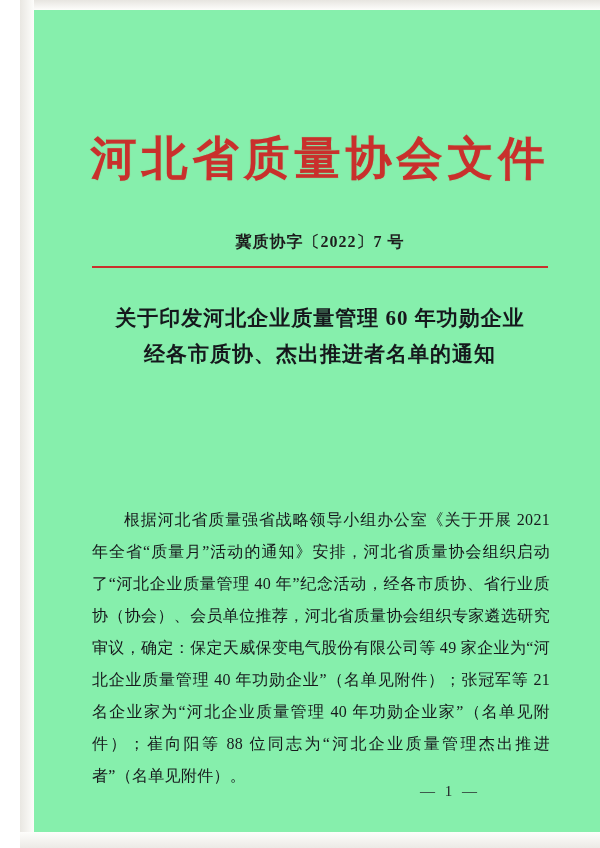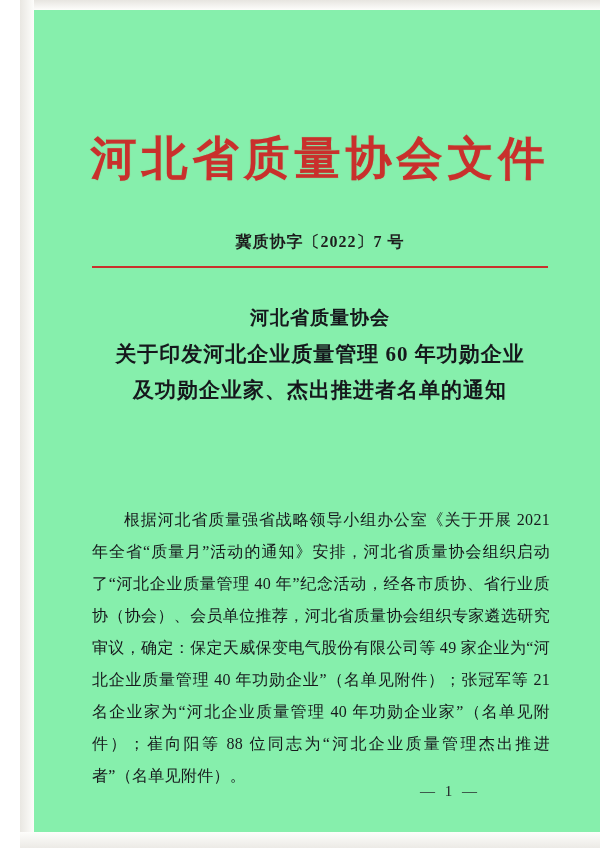--- a/index.html
+++ b/index.html
@@ -143,23 +143,22 @@
   <div class="paper-edge-right"></div>
   <div class="paper-edge-bottom"></div>
 
   <div class="masthead">河北省质量协会文件</div>
 
   <div class="doc-number">冀质协字〔2022〕7 号</div>
 
   <div class="red-rule"></div>
 
   <div class="title-block">
-    <div class="title-line-1">河北省质量协会</div>
     <div class="title-line-2">关于印发河北企业质量管理 60 年功勋企业</div>
-    <div class="title-line-3">及功勋企业家、杰出推进者名单的通知</div>
+    <div class="title-line-3">经各市质协、杰出推进者名单的通知</div>
   </div>
 
 
   <div class="body-text">根据河北省质量强省战略领导小组办公室《关于开展 2021 年全省“质量月”活动的通知》安排，河北省质量协会组织启动了“河北企业质量管理 40 年”纪念活动，经各市质协、省行业质协（协会）、会员单位推荐，河北省质量协会组织专家遴选研究审议，确定：保定天威保变电气股份有限公司等 49 家企业为“河北企业质量管理 40 年功勋企业”（名单见附件）；张冠军等 21 名企业家为“河北企业质量管理 40 年功勋企业家”（名单见附件）；崔向阳等 88 位同志为“河北企业质量管理杰出推进者”（名单见附件）。</div>
 
   <div class="page-number">— 1 —</div>
 
 </div>
 
 </body></html>

